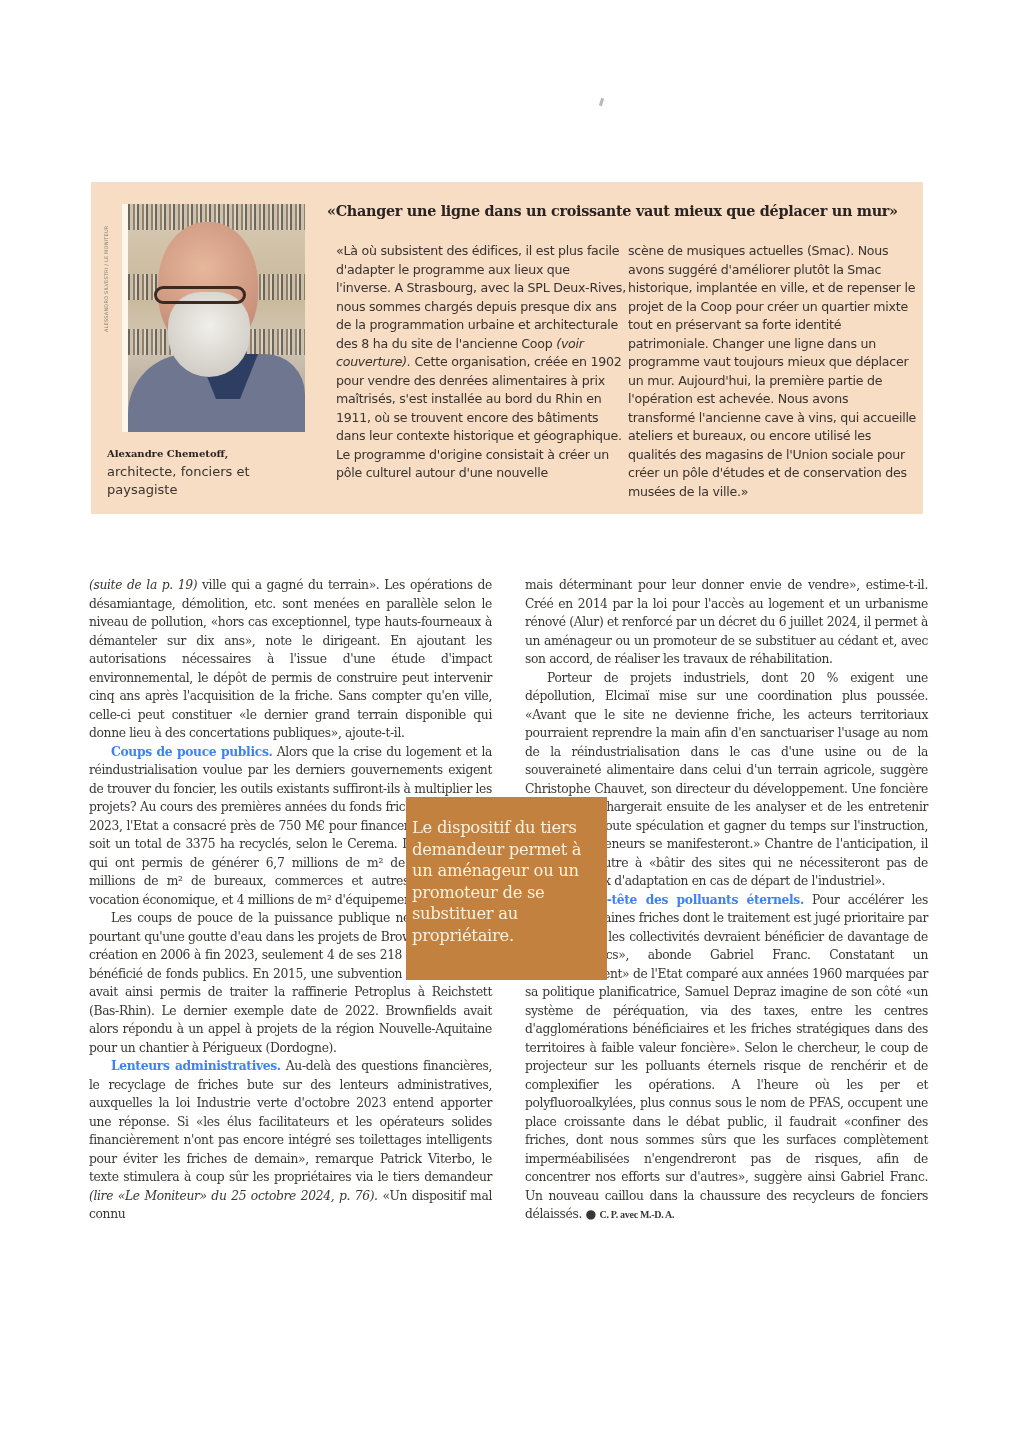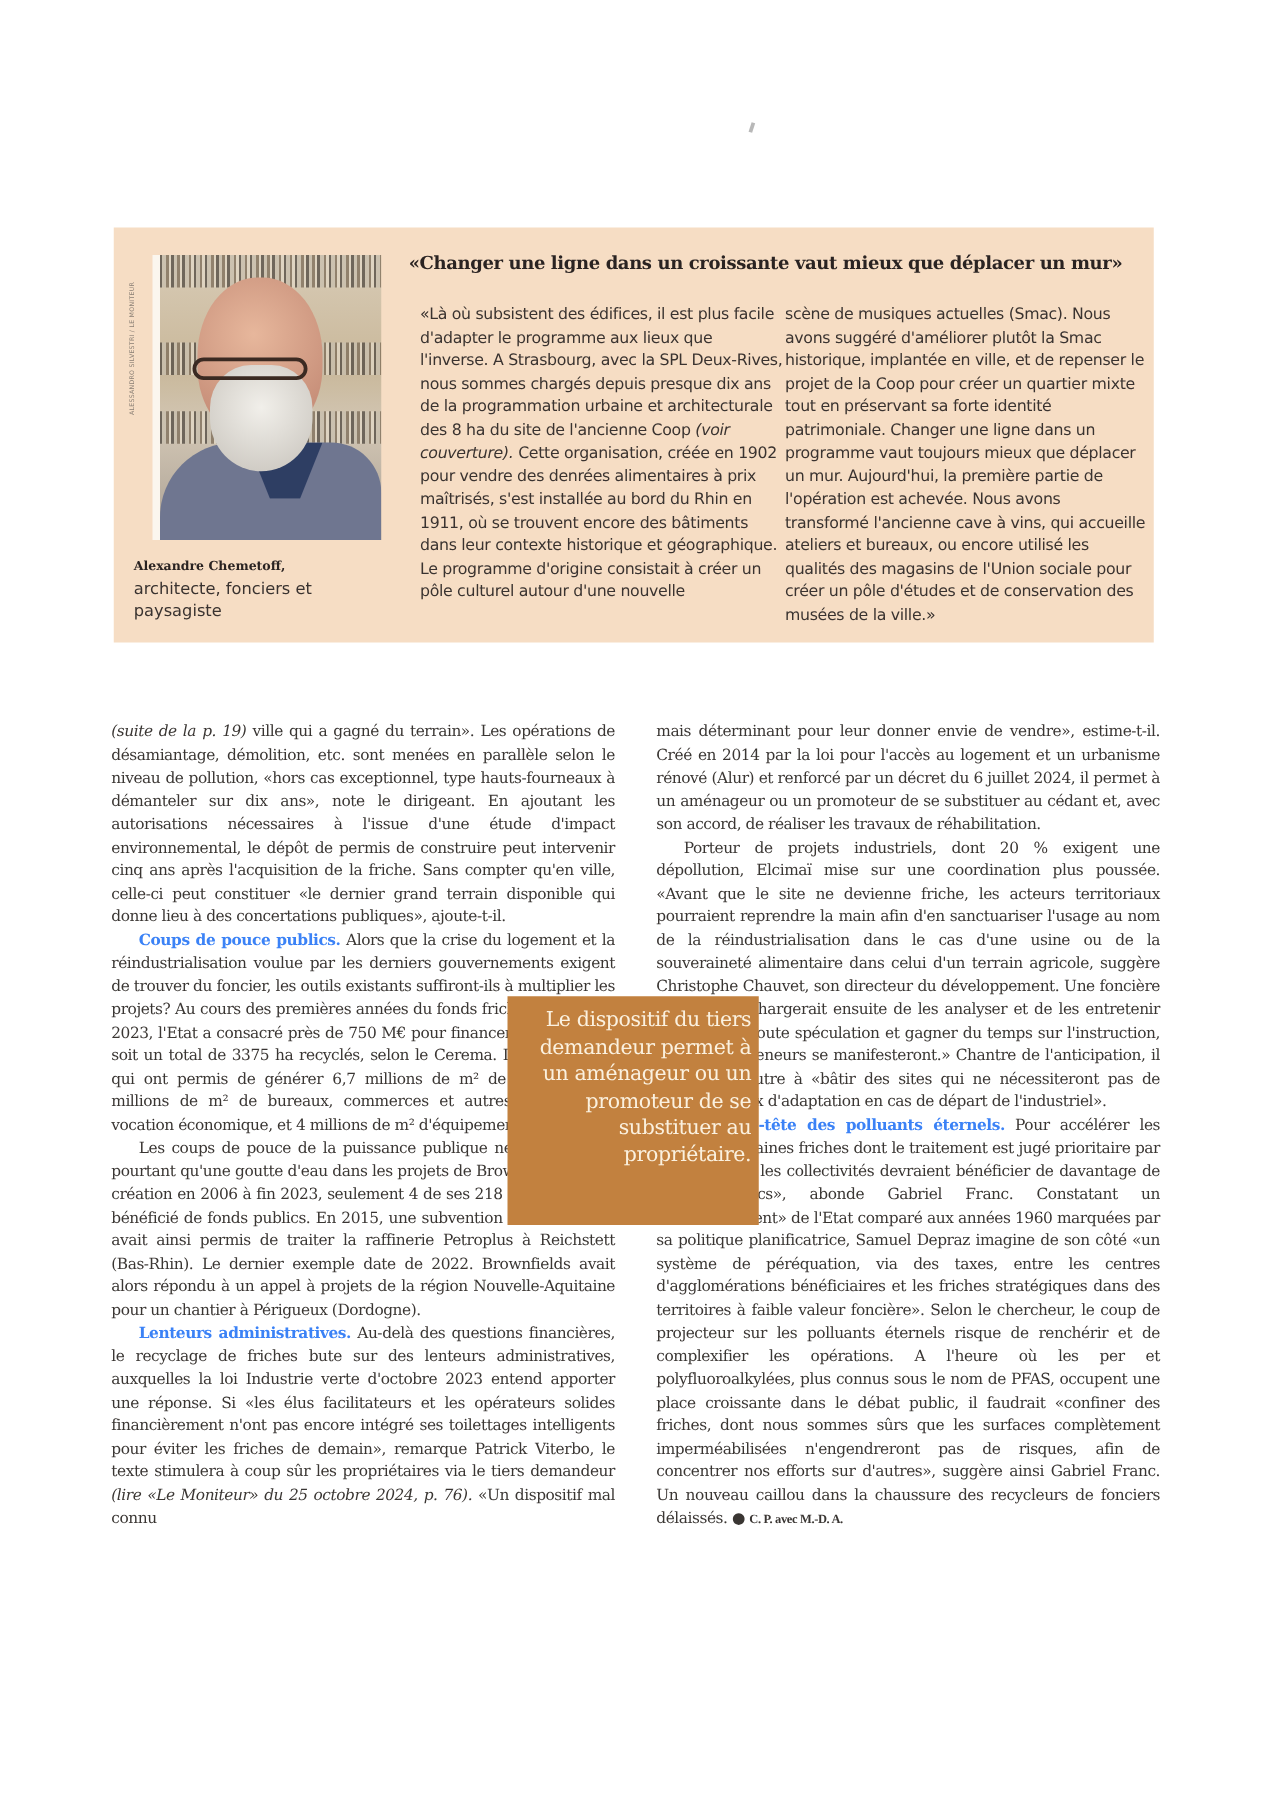--- a/index.html
+++ b/index.html
@@ -48,21 +48,21 @@
   .col.right { left: 525px; }
   .col p { margin: 0; }
   .col p.indent { text-indent: 22px; }
   .col .lead { font-weight: bold; color: #3b82f6; }
   .col i { font-style: italic; }
   .col .sign { font-family: Liberation Serif, serif; font-size: 10px; font-weight: bold; letter-spacing: -0.3px; }
 
   .pullquote {
     position: absolute; left: 406px; top: 797px; width: 201px; height: 183px; background: #c2813f;
     color: #fbf1df; font-family: "DejaVu Serif", "Liberation Serif", serif; font-size: 16.4px; line-height: 21.6px;
-    text-align: right; box-sizing: border-box; padding: 8px 6px 0 6px; letter-spacing: -0.3px;
+    text-align: left; box-sizing: border-box; padding: 20px 6px 0 6px; letter-spacing: -0.3px;
   }
 </style>
 </head>
 <body>
 
 <div class="speck"></div>
 
 <section class="box">
   <div class="photo">
     <div class="shelf" style="top:0"></div>

